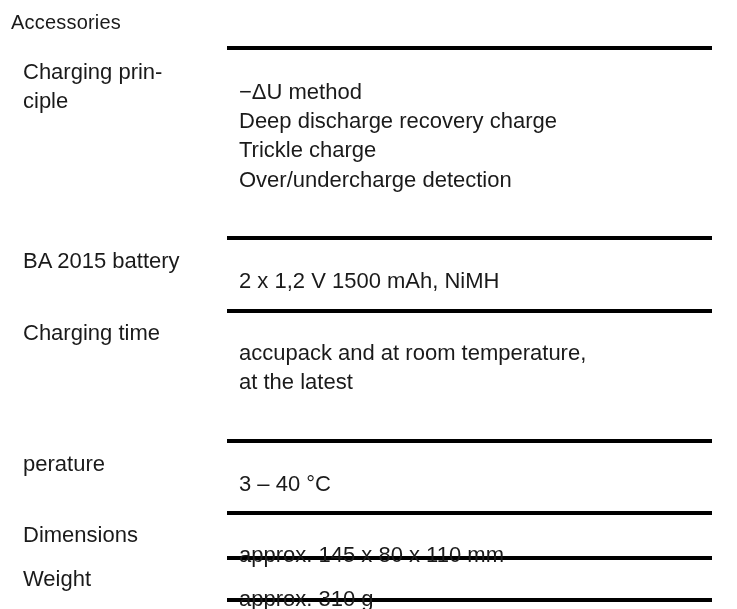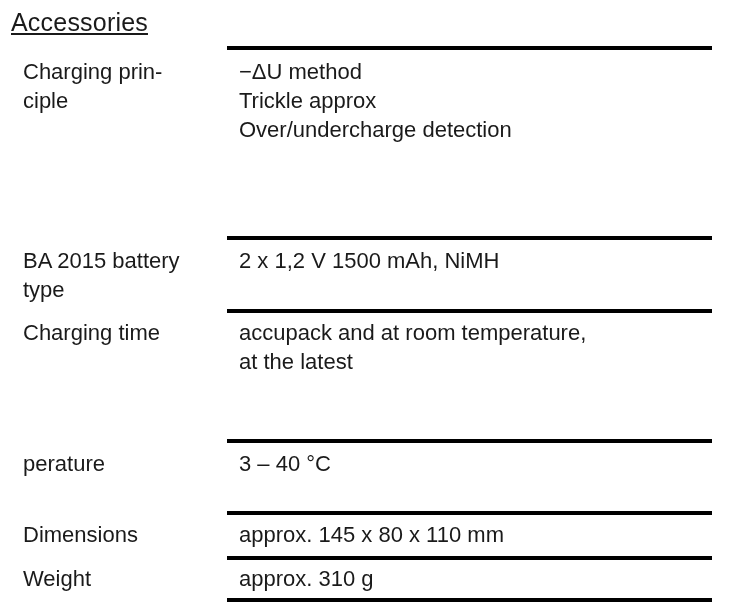--- a/index.html
+++ b/index.html
@@ -2,33 +2,33 @@
 <html><head>
   <meta charset="utf-8">
   <style>
     html, body { margin: 0; padding: 0; background: #ffffff; }
     body {
       width: 737px; height: 609px; position: relative; overflow: hidden;
       font-family: "Liberation Sans", sans-serif; color: #1a1a1a;
     }
     .title {
       position: absolute; left: 11px; top: 6px;
-      font-size: 25px; line-height: 32px; letter-spacing: 0.2px; text-decoration: underline;
+      font-size: 20px; line-height: 32px; letter-spacing: 0.2px;
     }
     .rule {
       position: absolute; left: 227px; width: 485px; height: 4px; background: #000;
     }
     .row { position: absolute; left: 0; width: 737px; }
     .label {
       position: absolute; left: 23px; width: 195px;
       font-size: 22px; line-height: 29px;
     }
     .value {
       position: absolute; left: 239px; width: 470px;
-      font-size: 22px; line-height: 29.2px;
+      font-size: 22px; line-height: 29.2px; margin-top: 20px;
     }
     .value div, .label div { white-space: nowrap; }
   </style>
 </head>
 <body>
 
 <div class="title">Accessories</div>
 
 <div class="rule" style="top:46px"></div>
 <div class="rule" style="top:236px"></div>
@@ -38,29 +38,29 @@
 <div class="rule" style="top:556px"></div>
 <div class="rule" style="top:598px"></div>
 
 <div class="row" style="top:57px">
   <div class="label">
     <div>Charging prin-</div>
     <div>ciple</div>
   </div>
   <div class="value">
     <div>−ΔU method</div>
-    <div>Trickle approx</div>
+    <div>Deep discharge recovery charge</div>
+    <div>Trickle charge</div>
     <div>Over/undercharge detection</div>
   </div>
 </div>
 
 <div class="row" style="top:246px">
   <div class="label">
     <div>BA 2015 battery</div>
-    <div>type</div>
   </div>
   <div class="value">
     <div>2 x 1,2 V 1500 mAh, NiMH</div>
   </div>
 </div>
 
 <div class="row" style="top:318px">
   <div class="label">
     <div>Charging time</div>
   </div>

